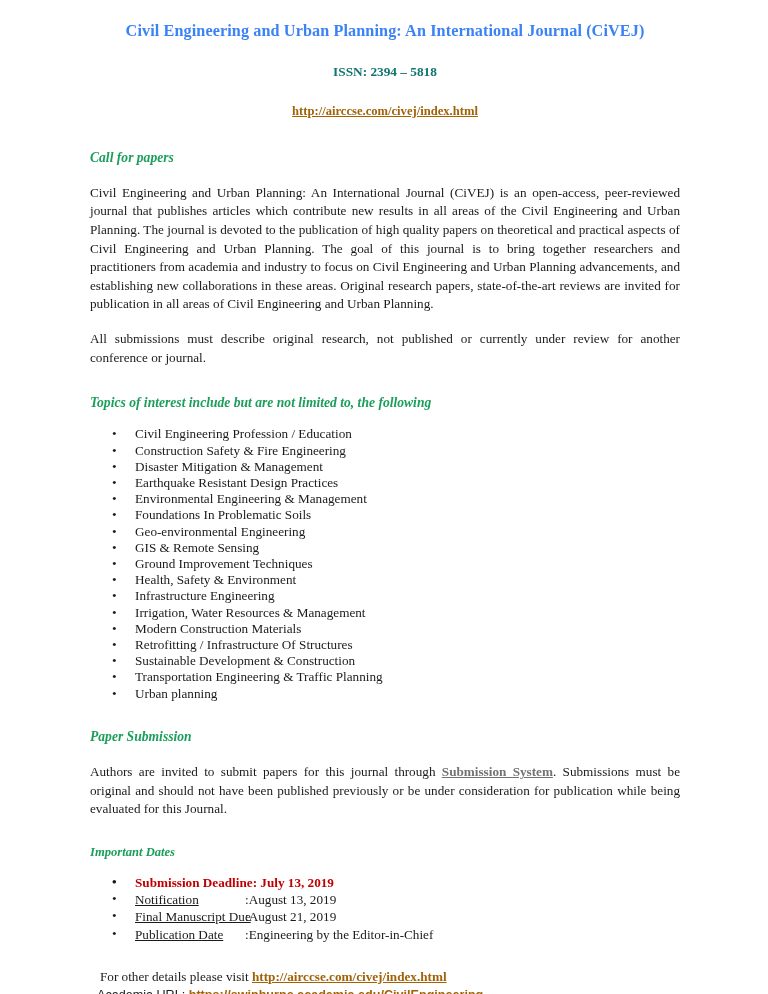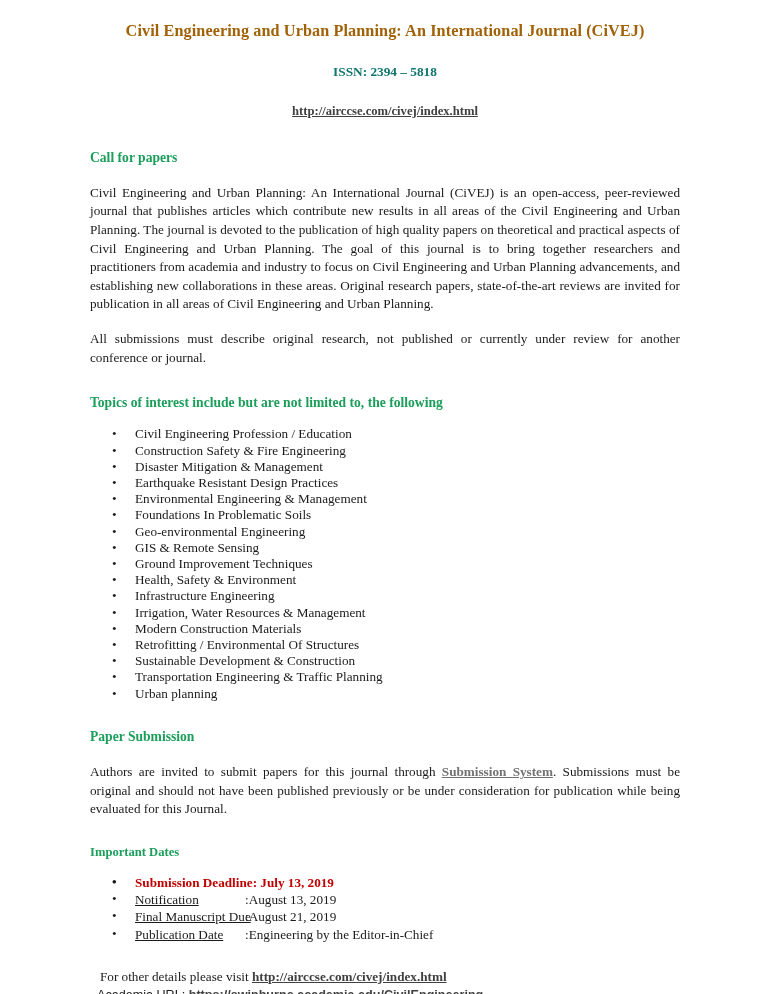--- a/index.html
+++ b/index.html
@@ -30,57 +30,58 @@
     width: 590px;
   }
 
   
   .doc-title {
     margin: 0;
     padding-top: 22px;
     text-align: center;
     font-size: 16.2px;
     font-weight: bold;
-    color: #a16207;
+    color: #3b82f6;
     letter-spacing: 0.1px;
     line-height: 1.2;
   }
   .issn {
     margin: 0;
     padding-top: 23px;
     text-align: center;
     font-size: 13.3px;
     font-weight: bold;
     color: #0f766e;
   }
   .top-url-line {
     margin: 0;
     padding-top: 24px;
     text-align: center;
     font-size: 12.6px;
   }
 
   a.link-blue {
-    color: #404040;
+    color: #a16207;
     font-weight: bold;
     text-decoration: underline;
   }
   a.link-red {
     color: #737373;
     font-weight: bold;
     text-decoration: underline;
   }
 
   
   .h-green {
     margin: 0;
     font-size: 13.6px;
     font-weight: bold;
     color: #1B9E5A;
     line-height: 1.2;
+    font-style: italic;
   }
   .h-call { padding-top: 31px; }
   .h-topics { padding-top: 28px; }
   .h-submission { padding-top: 27px; }
   .h-dates { padding-top: 26px; font-size: 12.6px; }
 
   
   p.body {
     margin: 0;
     font-size: 13.2px;
@@ -188,21 +189,21 @@
         <li><span class="bullet-dot">•</span><span>Earthquake Resistant Design Practices</span></li>
         <li><span class="bullet-dot">•</span><span>Environmental Engineering &amp; Management</span></li>
         <li><span class="bullet-dot">•</span><span>Foundations In Problematic Soils</span></li>
         <li><span class="bullet-dot">•</span><span>Geo-environmental Engineering</span></li>
         <li><span class="bullet-dot">•</span><span>GIS &amp; Remote Sensing</span></li>
         <li><span class="bullet-dot">•</span><span>Ground Improvement Techniques</span></li>
         <li><span class="bullet-dot">•</span><span>Health, Safety &amp; Environment</span></li>
         <li><span class="bullet-dot">•</span><span>Infrastructure Engineering</span></li>
         <li><span class="bullet-dot">•</span><span>Irrigation, Water Resources &amp; Management</span></li>
         <li><span class="bullet-dot">•</span><span>Modern Construction Materials</span></li>
-        <li><span class="bullet-dot">•</span><span>Retrofitting / Environmental Of Structures</span></li>
+        <li><span class="bullet-dot">•</span><span>Retrofitting / Infrastructure Of Structures</span></li>
         <li><span class="bullet-dot">•</span><span>Sustainable Development &amp; Construction</span></li>
         <li><span class="bullet-dot">•</span><span>Transportation Engineering &amp; Traffic Planning</span></li>
         <li><span class="bullet-dot">•</span><span>Urban planning</span></li>
       </ul>
 
     <h2 class="h-green h-submission">Paper Submission</h2>
 
     <p class="body p-authors">
       <span> Authors are invited to submit papers for this journal through </span><a class="link-red" href="#">Submission System</a><span>. Submissions must be original and should not have been published previously or be under consideration for publication while being evaluated for this Journal.</span>
     </p>

